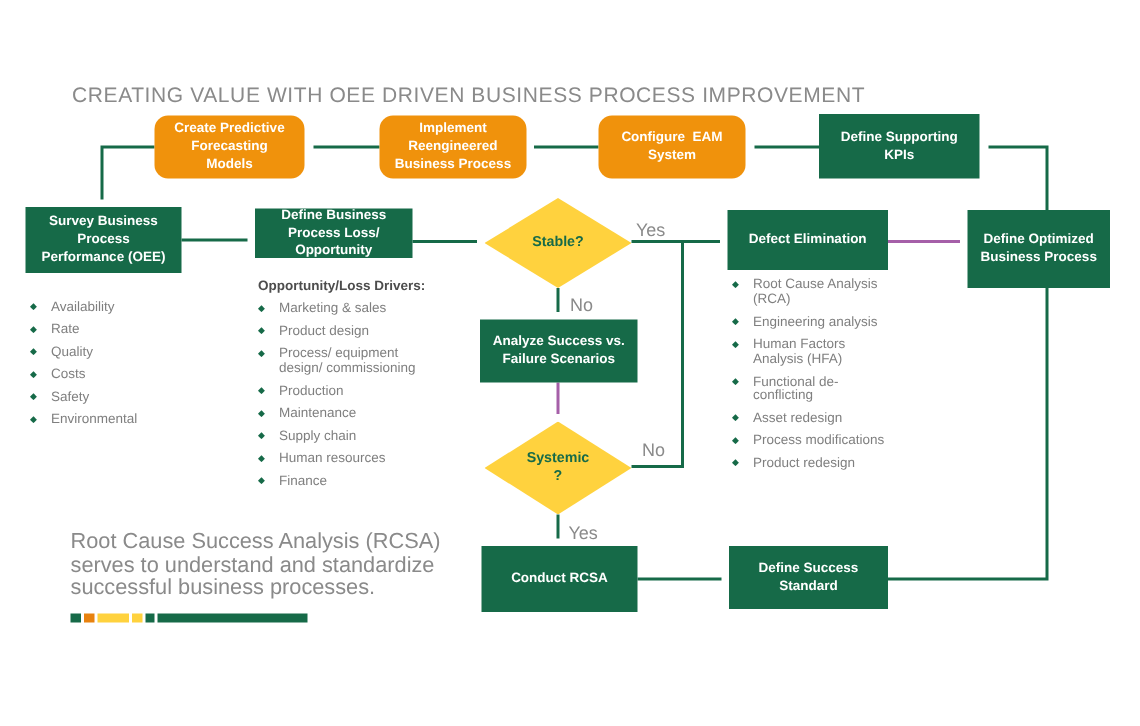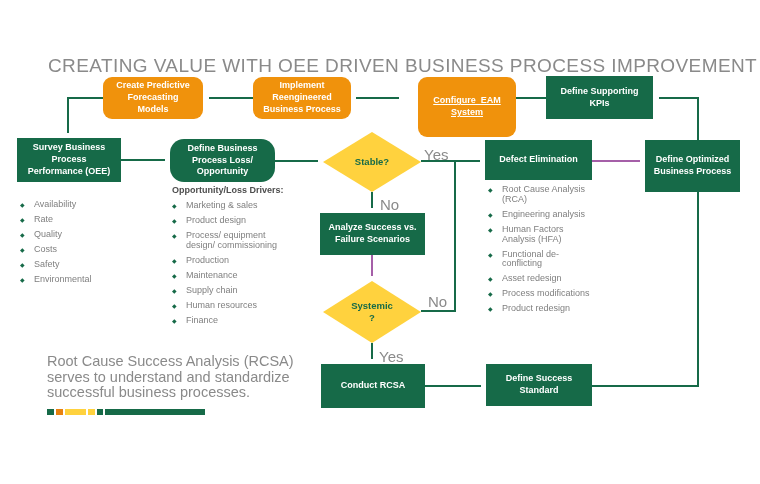--- a/index.html
+++ b/index.html
@@ -2,36 +2,36 @@
 <html style="--green: #166A48; --orange: #F0920C; --yellow: #FFD23E; --purple: #A55FA8; --gray: #8A8A8A; --listgray: #7F7F7F; --headergray: #4D4D4D;"><head>
 <meta charset="utf-8">
 <style>
   html,body{margin:0;padding:0;background:#fff;}
   #canvas{
     position:relative;width:760px;height:484px;background:#ffffff;
     font-family:"Liberation Sans",sans-serif;overflow:hidden;
   }
   .abs{position:absolute;}
   #title{
-    left:48px;top:55px;font-size:19px;letter-spacing:.4px;
+    left:48px;top:55px;font-size:14px;letter-spacing:.4px;
     color:var(--gray);white-space:nowrap;font-weight:400;
   }
   .node{
     display:flex;align-items:center;justify-content:center;
     text-align:center;color:#fff;font-weight:bold;font-size:9px;
     line-height:1.3;white-space:pre-wrap;box-sizing:border-box;z-index:3;
   }
   .green{background:var(--green);}
   .orange{background:var(--orange);border-radius:9px;}
   .diamond{
     background:var(--yellow);color:var(--green);
     clip-path:polygon(50% 0%,100% 50%,50% 100%,0% 50%);
     font-size:9.5px;z-index:3;
   }
-  .edge-label{font-size:15px;color:var(--gray);z-index:4;}
+  .edge-label{font-size:12px;color:var(--gray);z-index:4;}
   .list{display:flex;flex-direction:column;z-index:2;}
   .list-header{font-size:9px;font-weight:bold;color:var(--headergray);margin-bottom:6px;}
   .li{display:flex;margin-bottom:5px;}
   .li .bullet{width:14px;flex:0 0 14px;color:var(--green);font-size:6px;line-height:10px;}
   .li .bullet::before{content:"\25C6";}
   .li .li-text{font-size:9px;color:var(--listgray);line-height:1.1;white-space:pre-wrap;}
   #caption{
     left:47px;top:354px;font-size:14.5px;line-height:1.08;
     color:var(--gray);white-space:pre-wrap;
   }
@@ -76,29 +76,29 @@
     <path class="wire-green" marker-end="url(#ag)" d="M592,386 H698 V188"></path>
     <path class="wire-purple" marker-end="url(#ap)" d="M592,161 H640"></path>
   </svg>
 
   <div class="abs node orange" style="left:103px;top:77px;width:100px;height:42px;">Create Predictive
 Forecasting
 Models</div>
   <div class="abs node orange" style="left:253px;top:77px;width:98px;height:42px;">Implement
 Reengineered
 Business Process</div>
-  <div class="abs node orange" style="left:418px;top:77px;width:98px;height:60px;text-decoration:underline;">Configure  EAM
+  <div class="abs node orange" style="left:399px;top:77px;width:98px;height:42px;">Configure  EAM
 System</div>
   <div class="abs node green" style="left:17px;top:138px;width:104px;height:44px;">Survey Business
 Process
 Performance (OEE)</div>
 
   <div class="abs node green" style="left:546px;top:76px;width:107px;height:43px;">Define Supporting
 KPIs</div>
-  <div class="abs node green" style="left:170px;top:139px;width:105px;height:43px;border-radius:14px;">Define Business
+  <div class="abs node green" style="left:170px;top:139px;width:105px;height:33px;">Define Business
 Process Loss/
 Opportunity</div>
   <div class="abs node diamond" style="left:323px;top:132px;width:98px;height:60px;">Stable?</div>
   <div class="abs node green" style="left:485px;top:140px;width:107px;height:40px;">Defect Elimination</div>
   <div class="abs node green" style="left:645px;top:140px;width:95px;height:52px;">Define Optimized
 Business Process</div>
 
   <div class="abs node green" style="left:320px;top:213px;width:105px;height:42px;">Analyze Success vs.
 Failure Scenarios</div>
   <div class="abs node diamond" style="left:323px;top:281px;width:98px;height:62px;">Systemic

